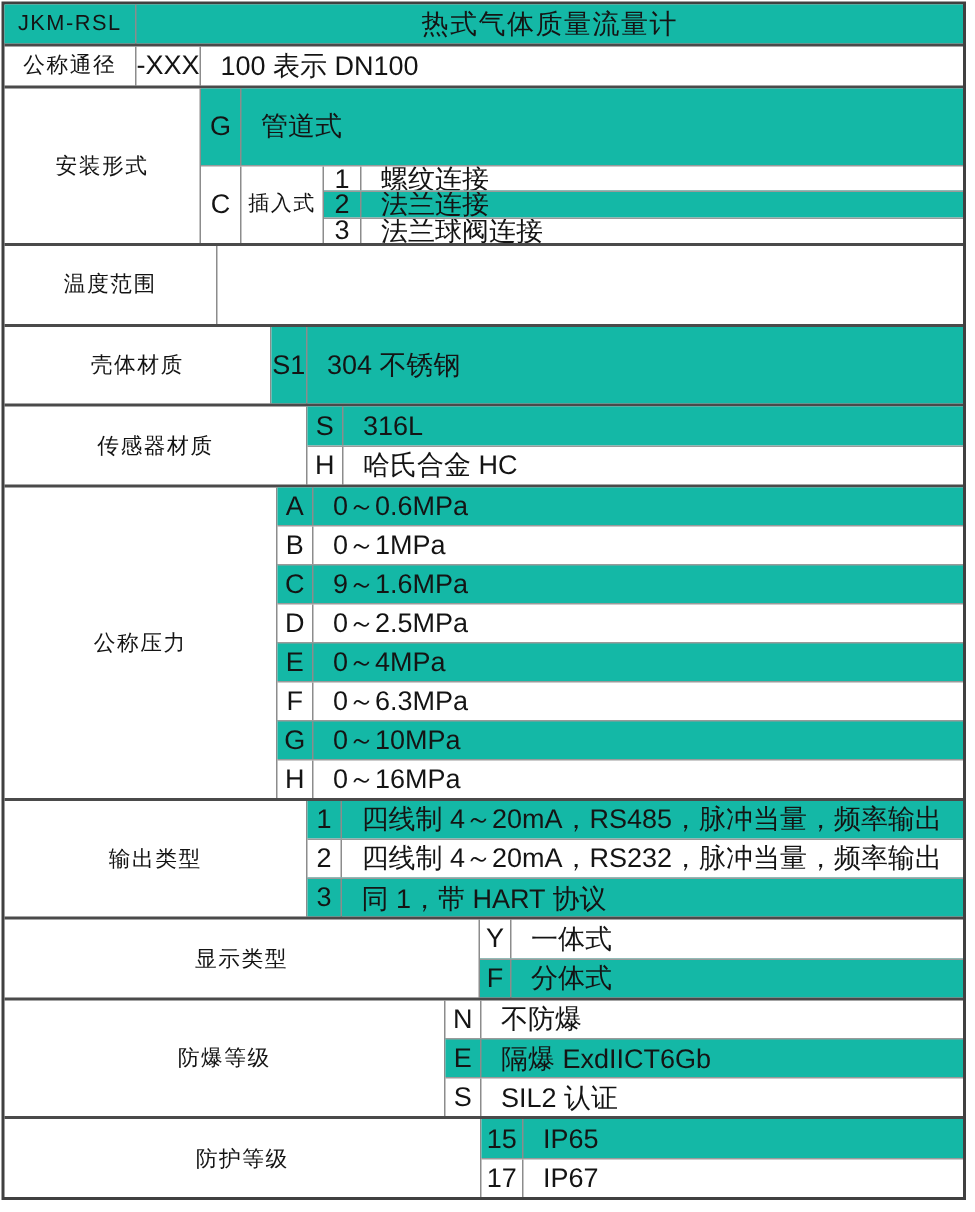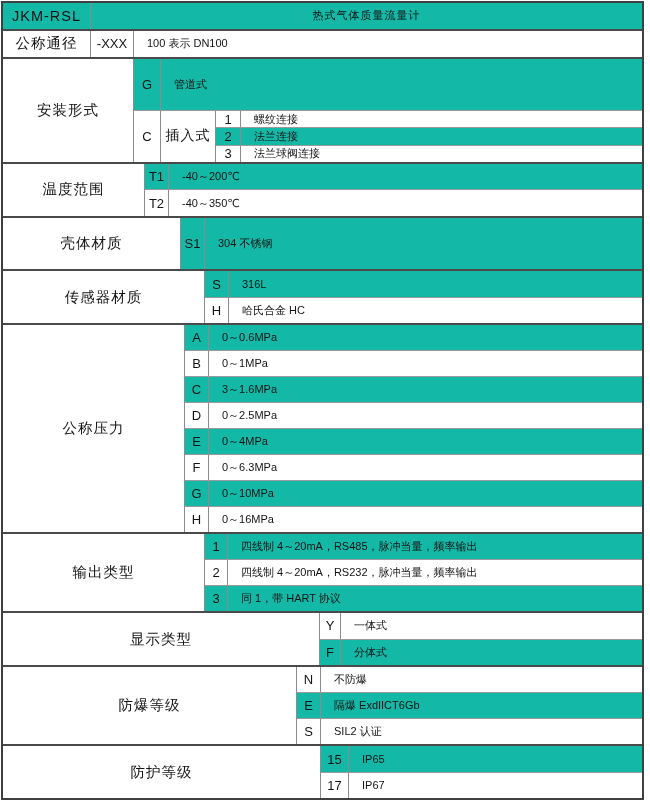--- a/index.html
+++ b/index.html
@@ -28,30 +28,30 @@
   .cell { display:flex; align-items:center; min-height:0; min-width:0; overflow:hidden; }
   .label {
     justify-content:center; text-align:center;
     border-right:1px solid #8c8c8c;
     font-size:14.5px; letter-spacing:1px;
     flex-shrink:0;
   }
   .code {
     justify-content:center; text-align:center;
     border-right:1px solid #8c8c8c;
-    font-size:13px;
+    font-size:18px;
     flex-shrink:0;
   }
   .name {
     justify-content:center; text-align:center;
     border-right:1px solid #8c8c8c;
     font-size:14px; letter-spacing:1px;
     flex-shrink:0;
   }
-  .desc { flex:1; padding-left:13px; font-size:11px; }
+  .desc { flex:1; padding-left:13px; font-size:18px; }
   .desc.center { justify-content:center; padding-left:0; letter-spacing:1px; }
 
   .rows { flex:1; display:flex; flex-direction:column; min-width:0; }
   .row { flex:1; display:flex; border-top:1px solid #9a9a9a; min-height:0; }
   .row:first-child { border-top:none; }
 
   .blue { background:#14b8a6; }
 
   
   .w88{width:88px} .w43{width:43px} .w131{width:131px} .w27{width:27px}
@@ -99,30 +99,20 @@
             <div class="cell code w25">3</div>
             <div class="cell desc">法兰球阀连接</div>
           </div>
         </div>
       </div>
     </div>
   </div>
 
   <div class="section g2">
     <div class="cell label w154">温度范围</div>
-    <div class="rows">
-      <div class="row blue">
-        <div class="cell code w24">T1</div>
-        <div class="cell desc">-40～200℃</div>
-      </div>
-      <div class="row">
-        <div class="cell code w24">T2</div>
-        <div class="cell desc">-40～350℃</div>
-      </div>
-    </div>
   </div>
 
   <div class="section g2">
     <div class="cell label w178">壳体材质</div>
     <div class="rows">
       <div class="row blue">
         <div class="cell code w24">S1</div>
         <div class="cell desc">304 不锈钢</div>
       </div>
     </div>
@@ -148,21 +138,21 @@
       <div class="row blue">
         <div class="cell code w24">A</div>
         <div class="cell desc">0～0.6MPa</div>
       </div>
       <div class="row">
         <div class="cell code w24">B</div>
         <div class="cell desc">0～1MPa</div>
       </div>
       <div class="row blue">
         <div class="cell code w24">C</div>
-        <div class="cell desc">3～1.6MPa</div>
+        <div class="cell desc">9～1.6MPa</div>
       </div>
       <div class="row">
         <div class="cell code w24">D</div>
         <div class="cell desc">0～2.5MPa</div>
       </div>
       <div class="row blue">
         <div class="cell code w24">E</div>
         <div class="cell desc">0～4MPa</div>
       </div>
       <div class="row">

